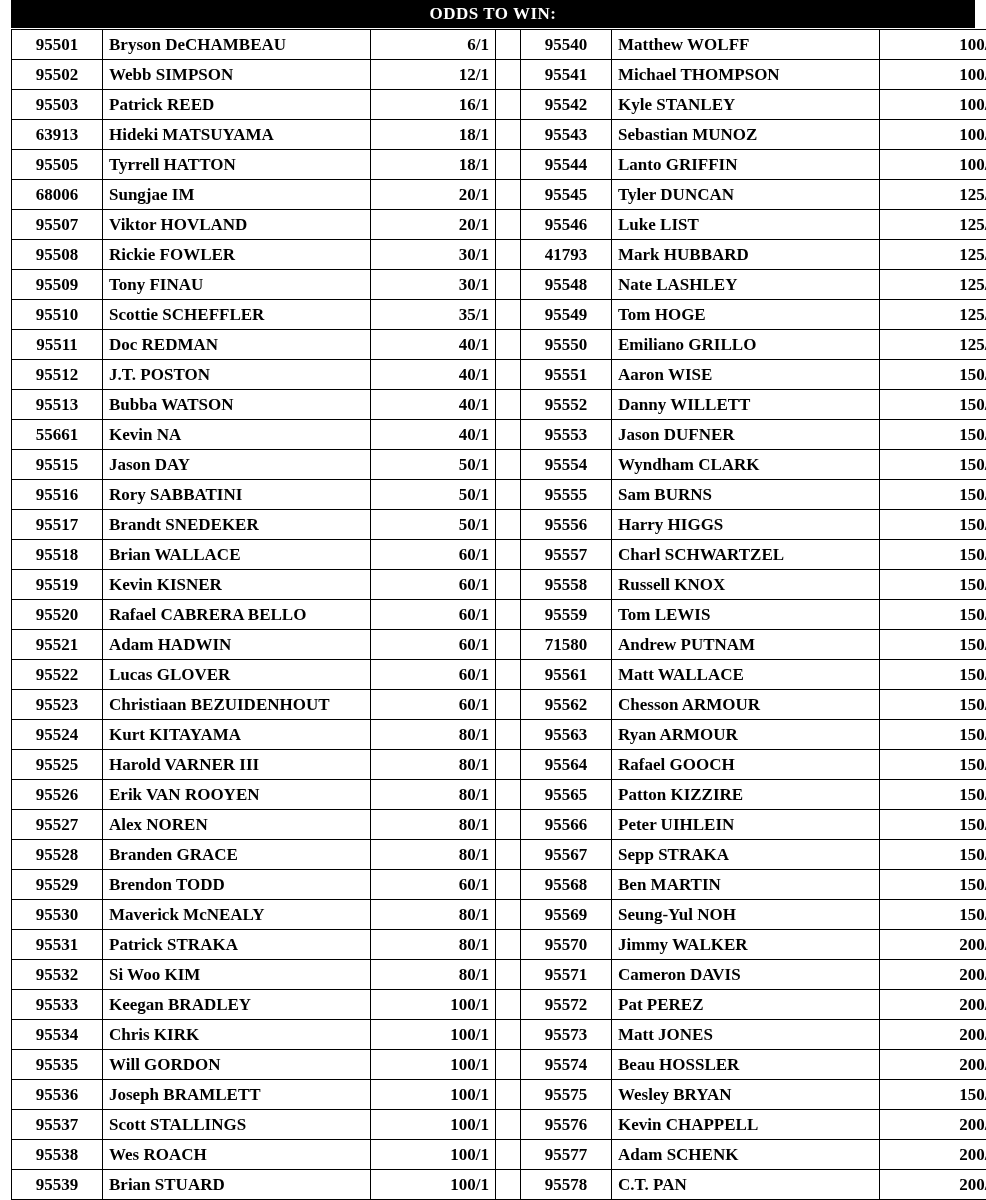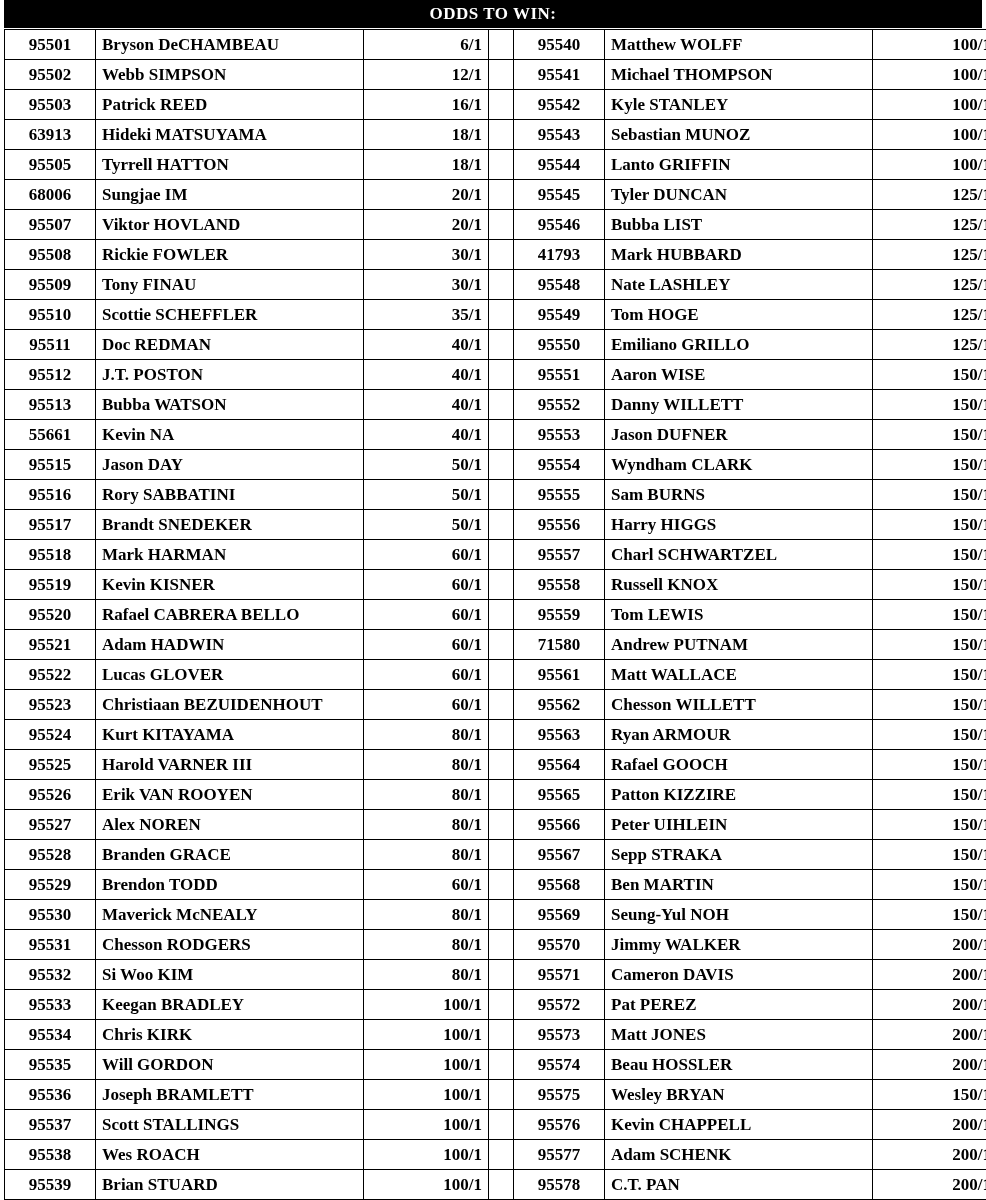--- a/index.html
+++ b/index.html
@@ -11,21 +11,21 @@
     width: 986px;
     height: 1200px;
     font-family: "Liberation Serif", serif;
     overflow: hidden;
   }
   #page {
     width: 986px;
     height: 1200px;
     position: relative;
     box-sizing: border-box;
-    padding: 0 4px;
+    padding: 0 11px;
     background: #ffffff;
   }
   .header-bar {
     background: #000000;
     color: #ffffff;
     text-align: center;
     font-weight: bold;
     font-size: 17px;
     letter-spacing: 0.5px;
     line-height: 28px;
@@ -139,21 +139,21 @@
           <td class="num">95545</td>
           <td class="name">Tyler DUNCAN</td>
           <td class="price">125/1</td>
         </tr>
         <tr>
           <td class="num">95507</td>
           <td class="name">Viktor HOVLAND</td>
           <td class="price">20/1</td>
           <td class="gap"></td>
           <td class="num">95546</td>
-          <td class="name">Bubba LIST</td>
+          <td class="name">Luke LIST</td>
           <td class="price">125/1</td>
         </tr>
         <tr>
           <td class="num">95508</td>
           <td class="name">Rickie FOWLER</td>
           <td class="price">30/1</td>
           <td class="gap"></td>
           <td class="num">41793</td>
           <td class="name">Mark HUBBARD</td>
           <td class="price">125/1</td>
@@ -234,21 +234,21 @@
           <td class="num">95517</td>
           <td class="name">Brandt SNEDEKER</td>
           <td class="price">50/1</td>
           <td class="gap"></td>
           <td class="num">95556</td>
           <td class="name">Harry HIGGS</td>
           <td class="price">150/1</td>
         </tr>
         <tr>
           <td class="num">95518</td>
-          <td class="name">Mark HARMAN</td>
+          <td class="name">Brian WALLACE</td>
           <td class="price">60/1</td>
           <td class="gap"></td>
           <td class="num">95557</td>
           <td class="name">Charl SCHWARTZEL</td>
           <td class="price">150/1</td>
         </tr>
         <tr>
           <td class="num">95519</td>
           <td class="name">Kevin KISNER</td>
           <td class="price">60/1</td>
@@ -283,21 +283,21 @@
           <td class="num">95561</td>
           <td class="name">Matt WALLACE</td>
           <td class="price">150/1</td>
         </tr>
         <tr>
           <td class="num">95523</td>
           <td class="name name-sm">Christiaan BEZUIDENHOUT</td>
           <td class="price">60/1</td>
           <td class="gap"></td>
           <td class="num">95562</td>
-          <td class="name">Chesson WILLETT</td>
+          <td class="name">Chesson ARMOUR</td>
           <td class="price">150/1</td>
         </tr>
         <tr>
           <td class="num">95524</td>
           <td class="name">Kurt KITAYAMA</td>
           <td class="price">80/1</td>
           <td class="gap"></td>
           <td class="num">95563</td>
           <td class="name">Ryan ARMOUR</td>
           <td class="price">150/1</td>
@@ -351,21 +351,21 @@
           <td class="num">95530</td>
           <td class="name">Maverick McNEALY</td>
           <td class="price">80/1</td>
           <td class="gap"></td>
           <td class="num">95569</td>
           <td class="name">Seung-Yul NOH</td>
           <td class="price">150/1</td>
         </tr>
         <tr>
           <td class="num">95531</td>
-          <td class="name">Chesson RODGERS</td>
+          <td class="name">Patrick STRAKA</td>
           <td class="price">80/1</td>
           <td class="gap"></td>
           <td class="num">95570</td>
           <td class="name">Jimmy WALKER</td>
           <td class="price">200/1</td>
         </tr>
         <tr>
           <td class="num">95532</td>
           <td class="name">Si Woo KIM</td>
           <td class="price">80/1</td>

